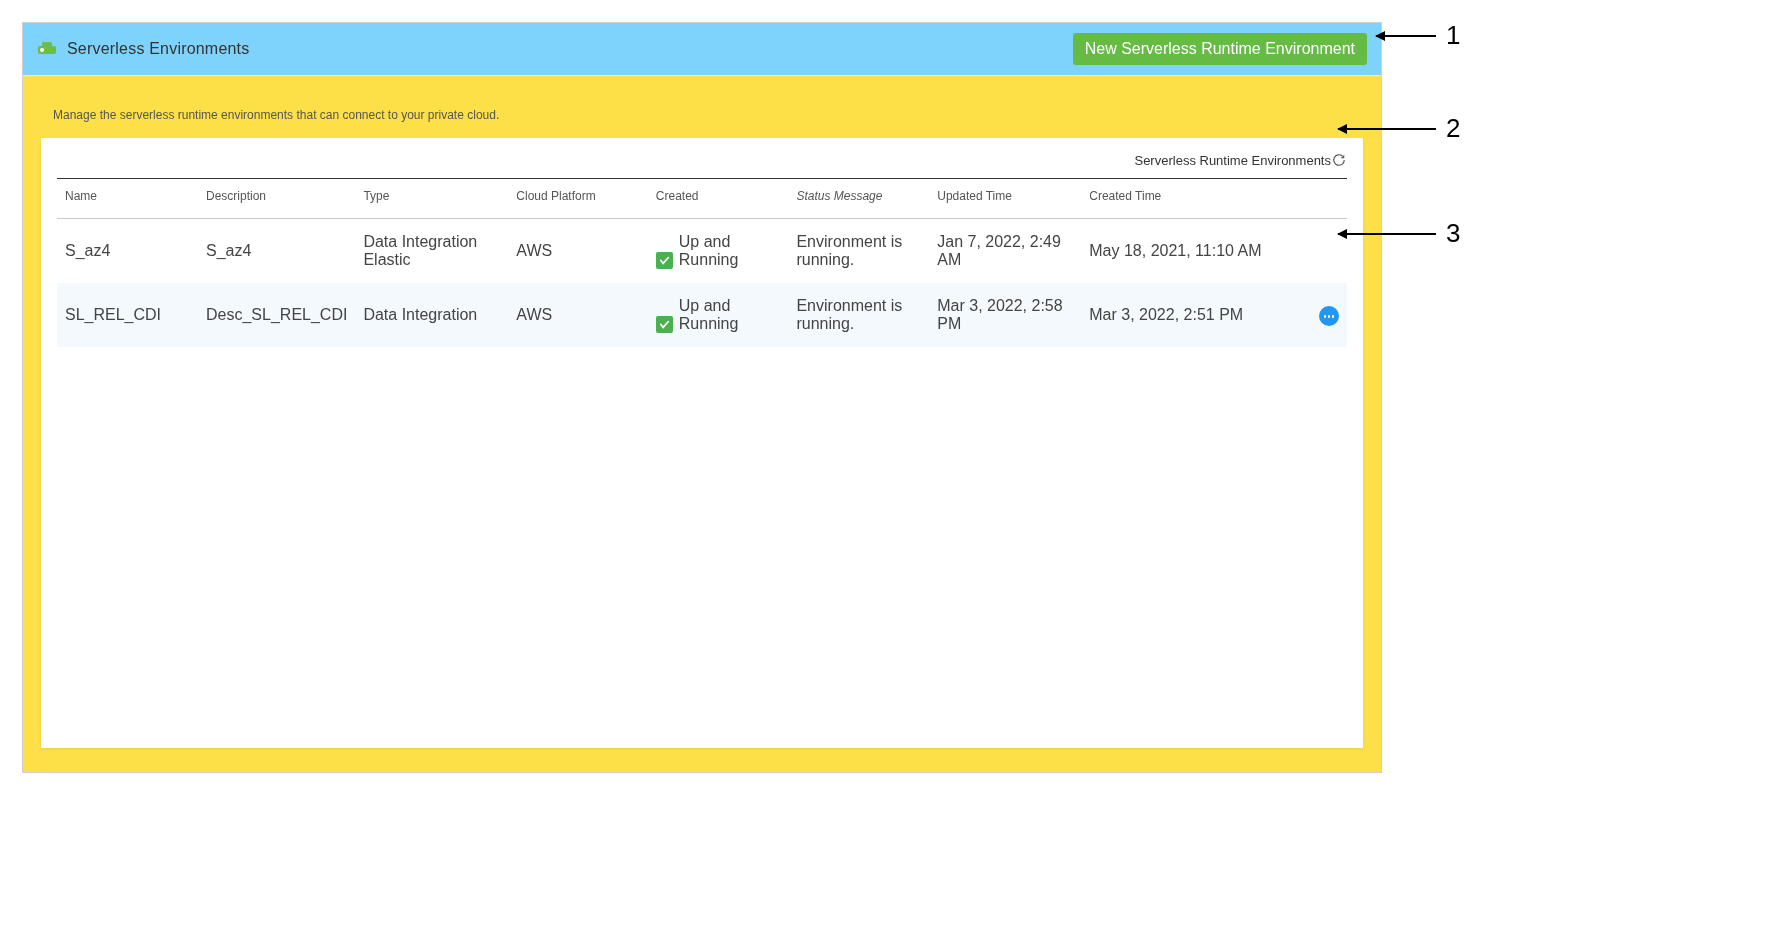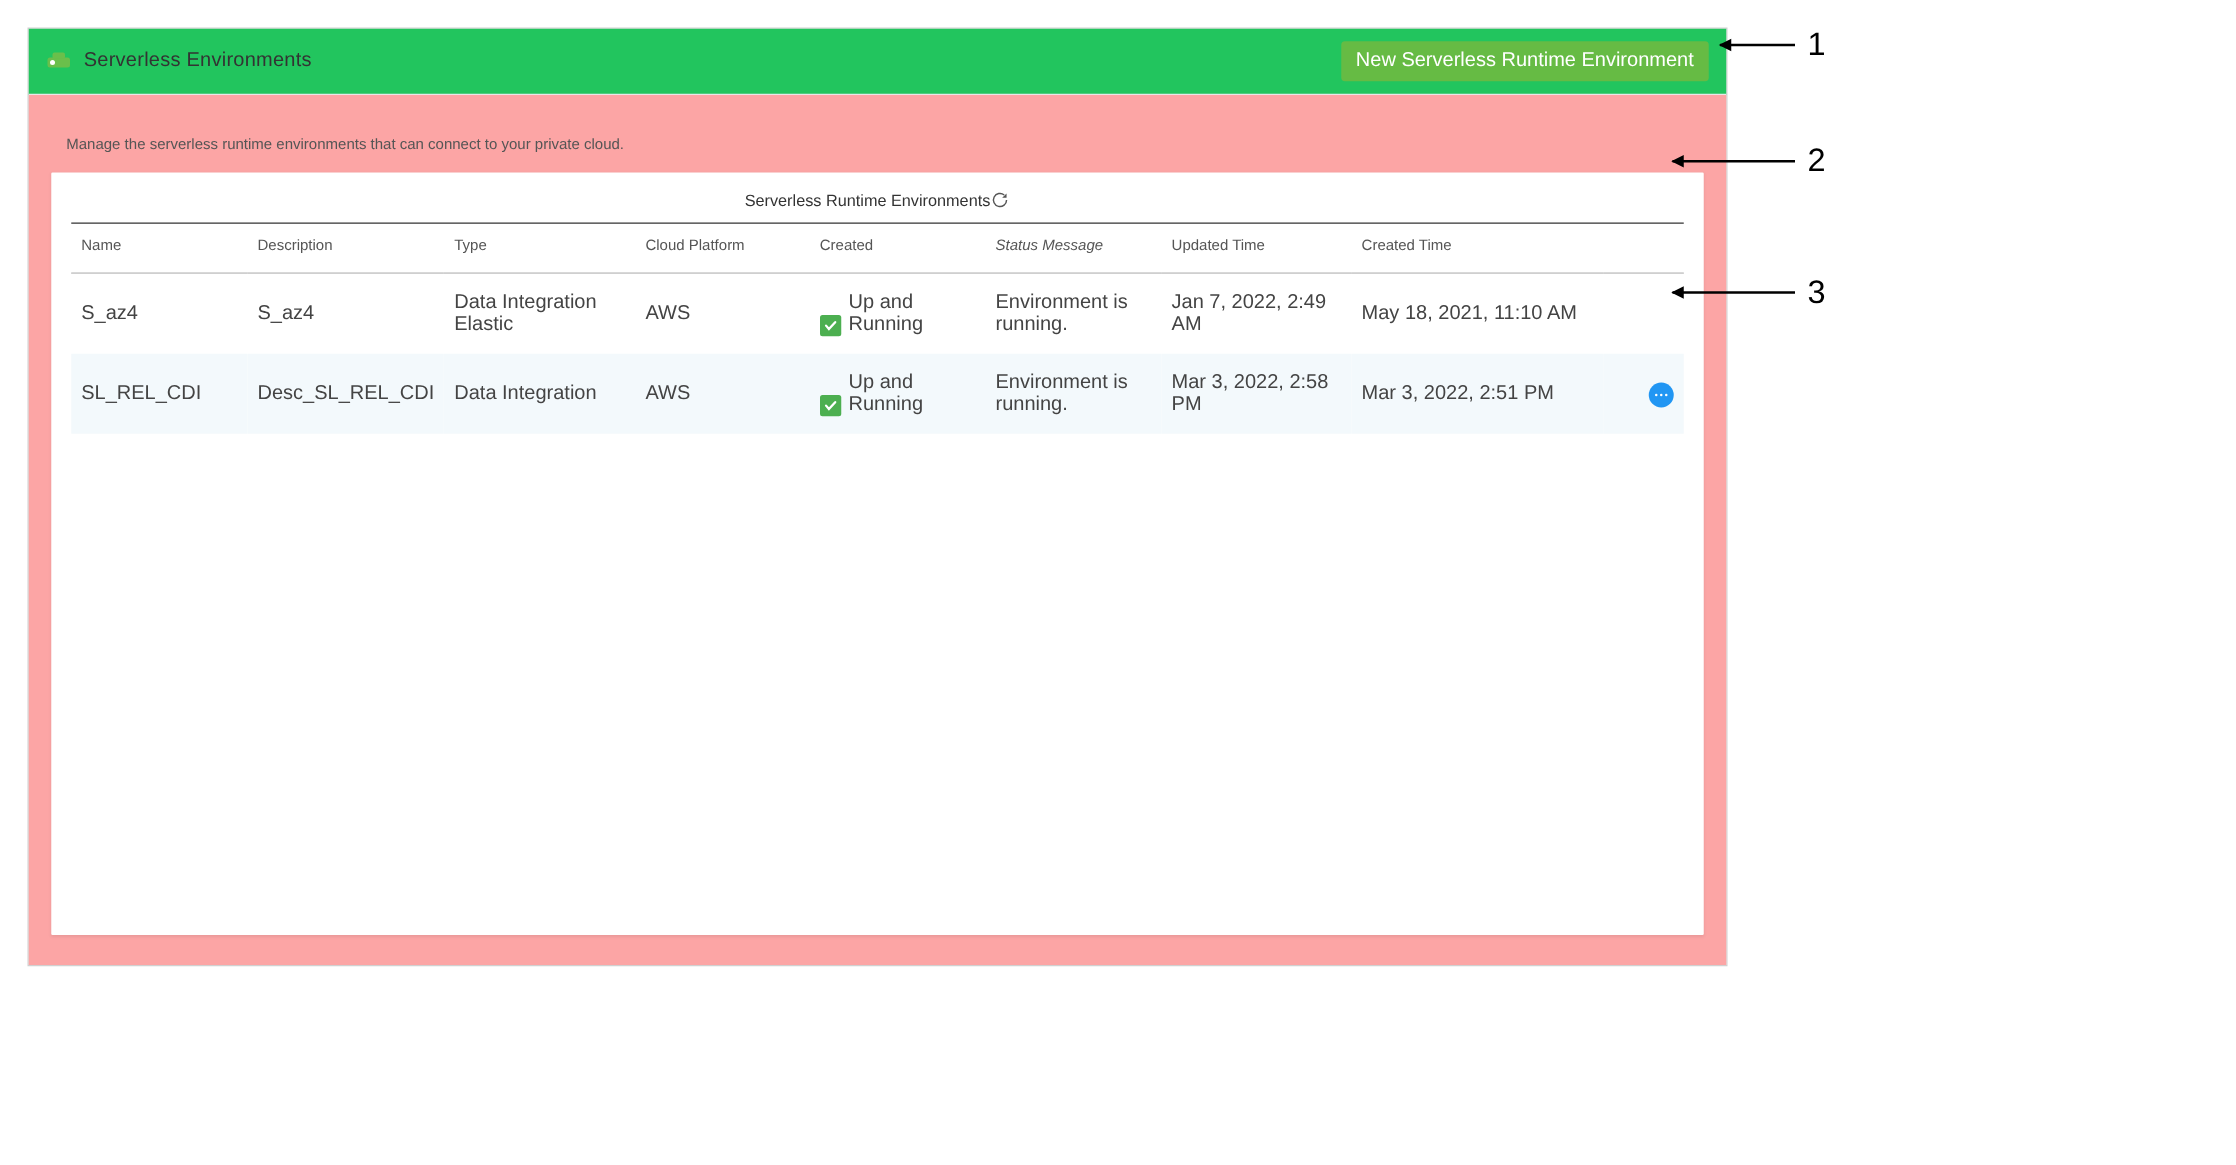--- a/index.html
+++ b/index.html
@@ -22,21 +22,21 @@
       margin: 22px 0 22px 22px;
       width: 1360px;
       background: #fff;
     }
     .app-header {
       display: flex;
       align-items: center;
       justify-content: space-between;
       padding: 10px 14px 10px 14px;
       border-bottom: 1px solid #e8e8e8;
-      background: #22c55e;
+      background: #7dd3fc;
       gap: 16px;
     }
     .app-header-left {
       display: flex;
       align-items: center;
       gap: 10px;
     }
     .page-icon {
       width: 20px;
       height: 20px;
@@ -54,39 +54,39 @@
       background: #66bb44;
       color: #fff;
       border: none;
       border-radius: 3px;
       padding: 7px 12px;
       font-size: 16px;
       cursor: pointer;
       font-weight: 400;
     }
     .content-area {
-      background: #fca5a5;
+      background: #fde047;
       padding: 20px 18px 24px 18px;
       min-height: 680px;
     }
     .subtitle {
       font-size: 12px;
       color: #555;
       margin: 12px 0 16px 12px;
     }
     .panel {
       background: #fff;
       border-radius: 1px;
       box-shadow: 0 1px 3px rgba(0,0,0,0.08);
       padding: 14px 16px 0 16px;
       min-height: 610px;
     }
     .panel-header {
       display: flex;
-      justify-content: center;
+      justify-content: flex-end;
       align-items: center;
       padding-bottom: 10px;
       border-bottom: 1px solid #333;
     }
     .panel-title {
       font-size: 13px;
       font-weight: 500;
       color: #333;
     }
     .refresh-icon {

